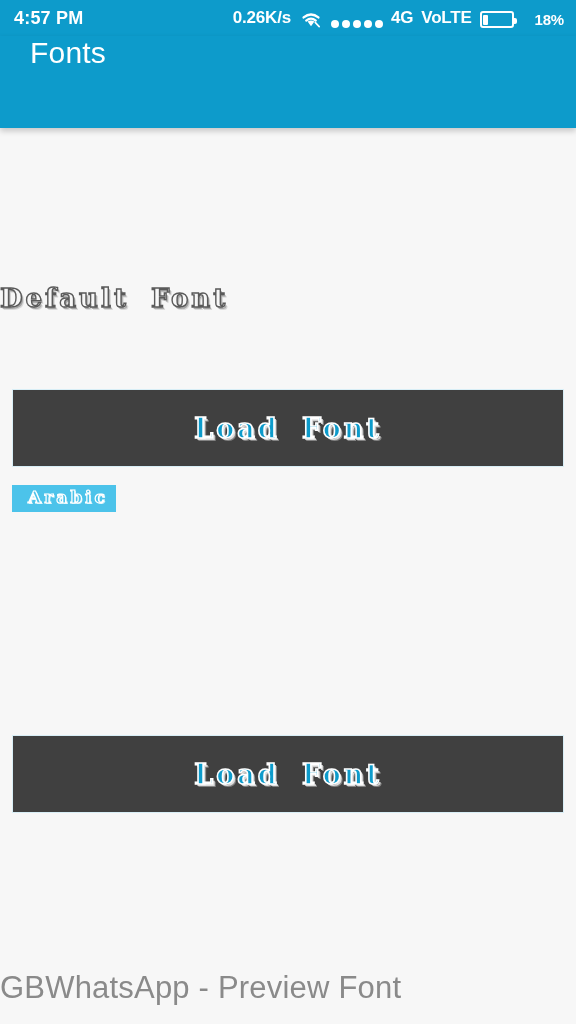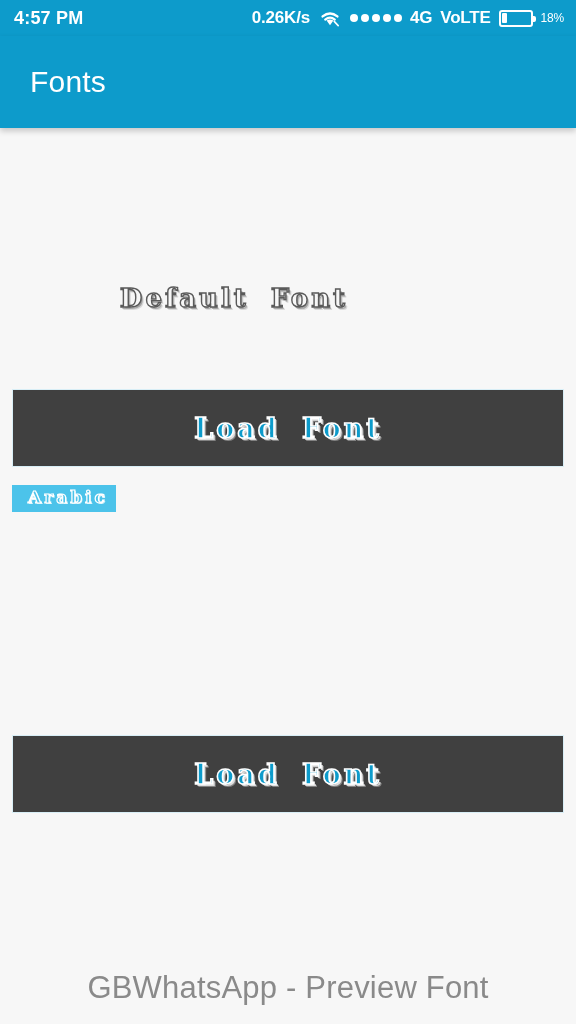--- a/index.html
+++ b/index.html
@@ -31,21 +31,21 @@
   }
   .status-clock {
     font-size: 18px;
     font-weight: bold;
     letter-spacing: 0.2px;
     line-height: 1;
   }
   .status-right {
     margin-left: auto;
     display: flex;
-    align-items: center;
+    align-items: flex-end;
     gap: 8px;
   }
   .net-speed {
     font-size: 17px;
     font-weight: bold;
     letter-spacing: -0.2px;
   }
   .wifi-icon {
     position: relative;
     width: 24px;
@@ -89,35 +89,34 @@
     height: 6px;
     background: #ffffff;
     border-radius: 0 2px 2px 0;
   }
   .battery-fill {
     height: 100%;
     background: #ffffff;
     border-radius: 1px;
   }
   .battery-pct {
-    font-size: 12px;
-    font-weight: normal;
-    margin-left: 0;
+    font-size: 15px;
+    font-weight: bold;
+    margin-left: 13px;
     letter-spacing: -0.2px;
   }
 
   
   .app-bar {
     position: absolute;
     top: 36px; left: 0;
     width: 576px;
     height: 92px;
     background: #0d9bcb;
     display: flex;
-    align-items: center;
     box-sizing: border-box;
     padding-left: 30px;
     box-shadow: 0 3px 6px rgba(0,0,0,0.20);
     z-index: 5;
   }
   .app-bar-title {
     color: #ffffff;
     font-size: 30px;
     font-weight: normal;
     letter-spacing: 0.2px;
@@ -156,21 +155,21 @@
   .deco-chip {
     color: #4cc3ea;
     -webkit-text-stroke: 1.2px #ffffff;
     text-shadow: 1.2px 1.2px 0 rgba(255,255,255,0.7);
   }
 
   .preview-default {
     position: absolute;
     top: 155px; left: 0;
     width: 468px;
-    text-align: center;
+    text-align: left;
     font-size: 26px;
   }
 
   .load-btn {
     position: absolute;
     left: 12px;
     width: 552px;
     height: 78px;
     background: #404040;
     border: 1px solid #d8eef6;
@@ -208,21 +207,21 @@
     color: #6b6b6b;
     font-size: 27px;
     font-family: "DejaVu Sans", sans-serif;
     letter-spacing: 0;
   }
 
   .footer-title {
     position: absolute;
     top: 842px; left: 0;
     width: 576px;
-    text-align: center;
+    text-align: left;
     color: #8a8a8a;
     font-size: 31px;
     letter-spacing: 0.2px;
   }
 </style>
 </head>
 <body>
 
 <div class="status-bar">
   <span class="status-clock">4:57 PM</span>

